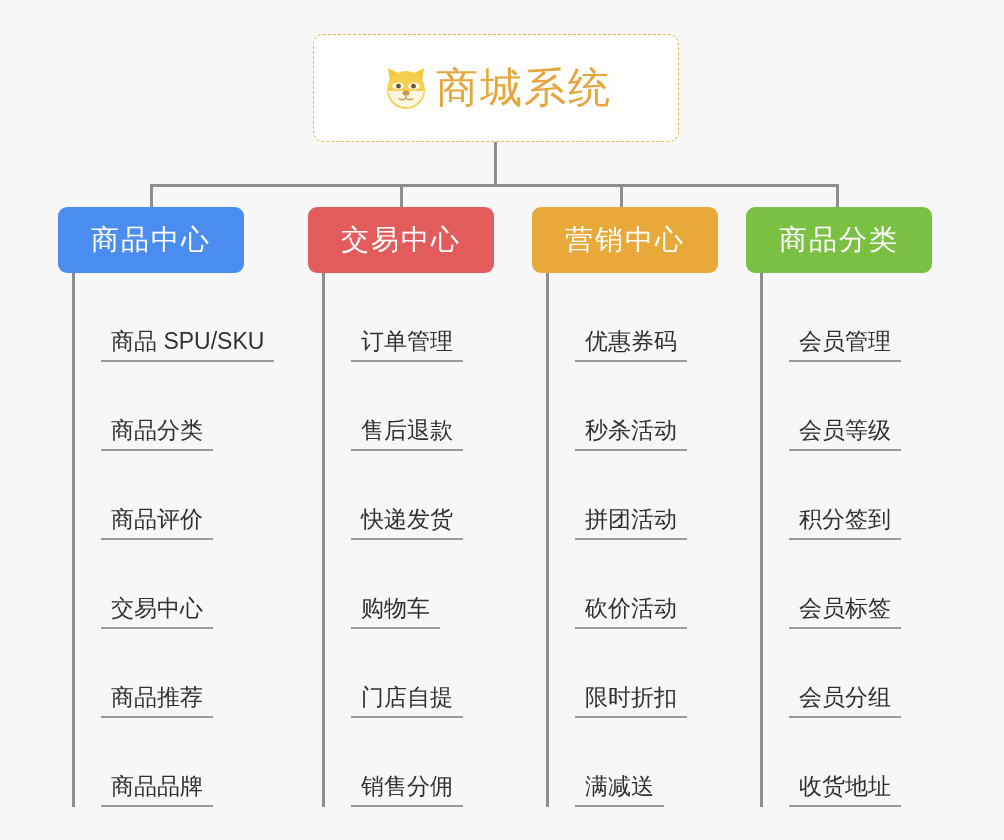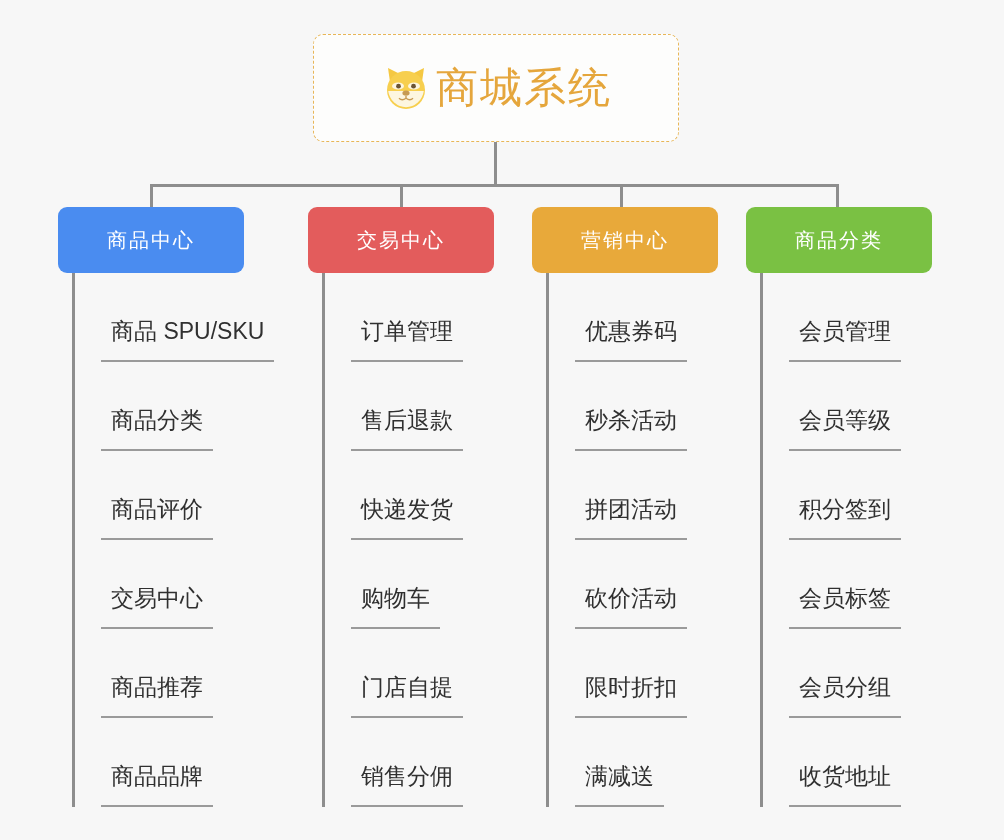--- a/index.html
+++ b/index.html
@@ -85,21 +85,21 @@
   }
   .branch-header {
     width: 186px;
     height: 66px;
     box-sizing: border-box;
     border-radius: 9px;
     display: flex;
     align-items: center;
     justify-content: center;
     color: #ffffff;
-    font-size: 20px;
+    font-size: 28px;
     letter-spacing: 2px;
     line-height: 1;
   }
 
   
   .branch-body {
     position: relative;
     margin-left: 14px;
     padding-top: 0;
     border-left: 3px solid #8e8e8e;
@@ -108,21 +108,21 @@
   .leaf {
     position: relative;
     height: 89px;
     box-sizing: border-box;
     display: flex;
     align-items: flex-end;
   }
   .leaf-label {
     display: inline-block;
     margin-left: 26px;
-    padding: 0 10px 16px 10px;
+    padding: 0 10px 6px 10px;
     border-bottom: 2px solid #9a9a9a;
     font-size: 23px;
     color: #303030;
     line-height: 1.15;
     white-space: nowrap;
   }
 </style>
 </head>
 <body style="background: rgb(247, 247, 247);">
 

